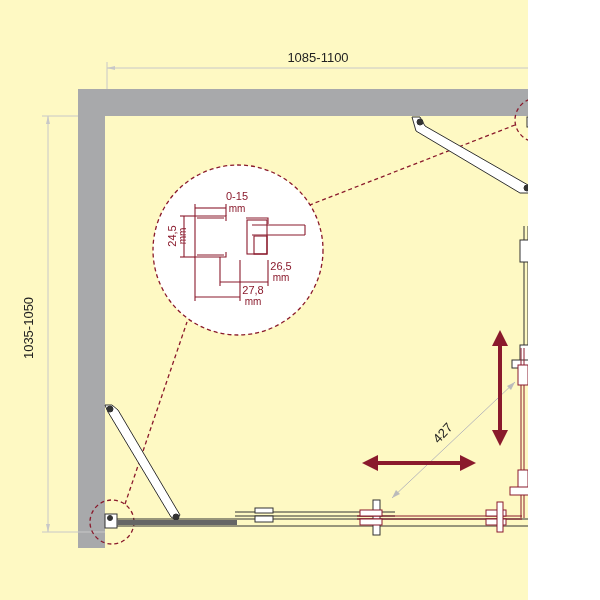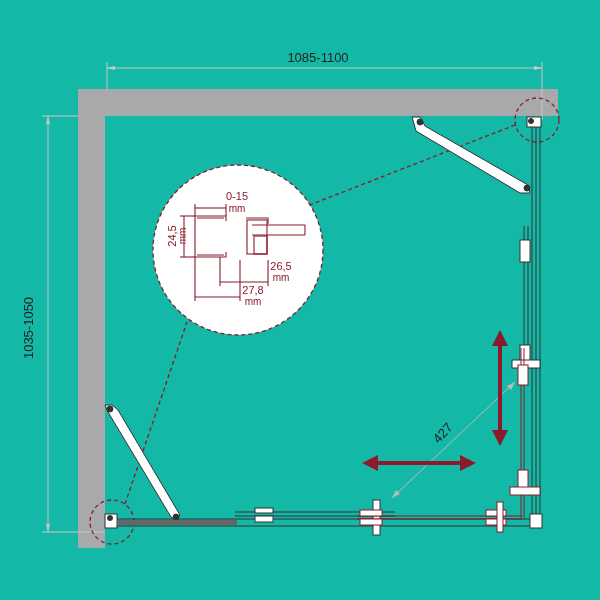--- a/index.html
+++ b/index.html
@@ -1,16 +1,16 @@
 <!DOCTYPE html>
 <html><head>
   <meta charset="utf-8">
   <style>
     html, body { margin: 0; padding: 0; background: #ffffff; }
-    .canvas { position: relative; width: 600px; height: 600px; overflow: hidden; background:#14b8a6; }
+    .canvas { position: relative; width: 528px; height: 600px; overflow: hidden; background:#fef9c3; }
     svg { position: absolute; left: 0; top: 0; }
     .dim-text { font-family: "Liberation Sans", sans-serif; fill: #222; }
     .detail-text { font-family: "Liberation Sans", sans-serif; fill: #8a1a2c; }
   </style>
 </head>
 <body>
 
 <div class="canvas">
 <svg width="600" height="600" viewBox="0 0 600 600" xmlns="http://www.w3.org/2000/svg">
 

